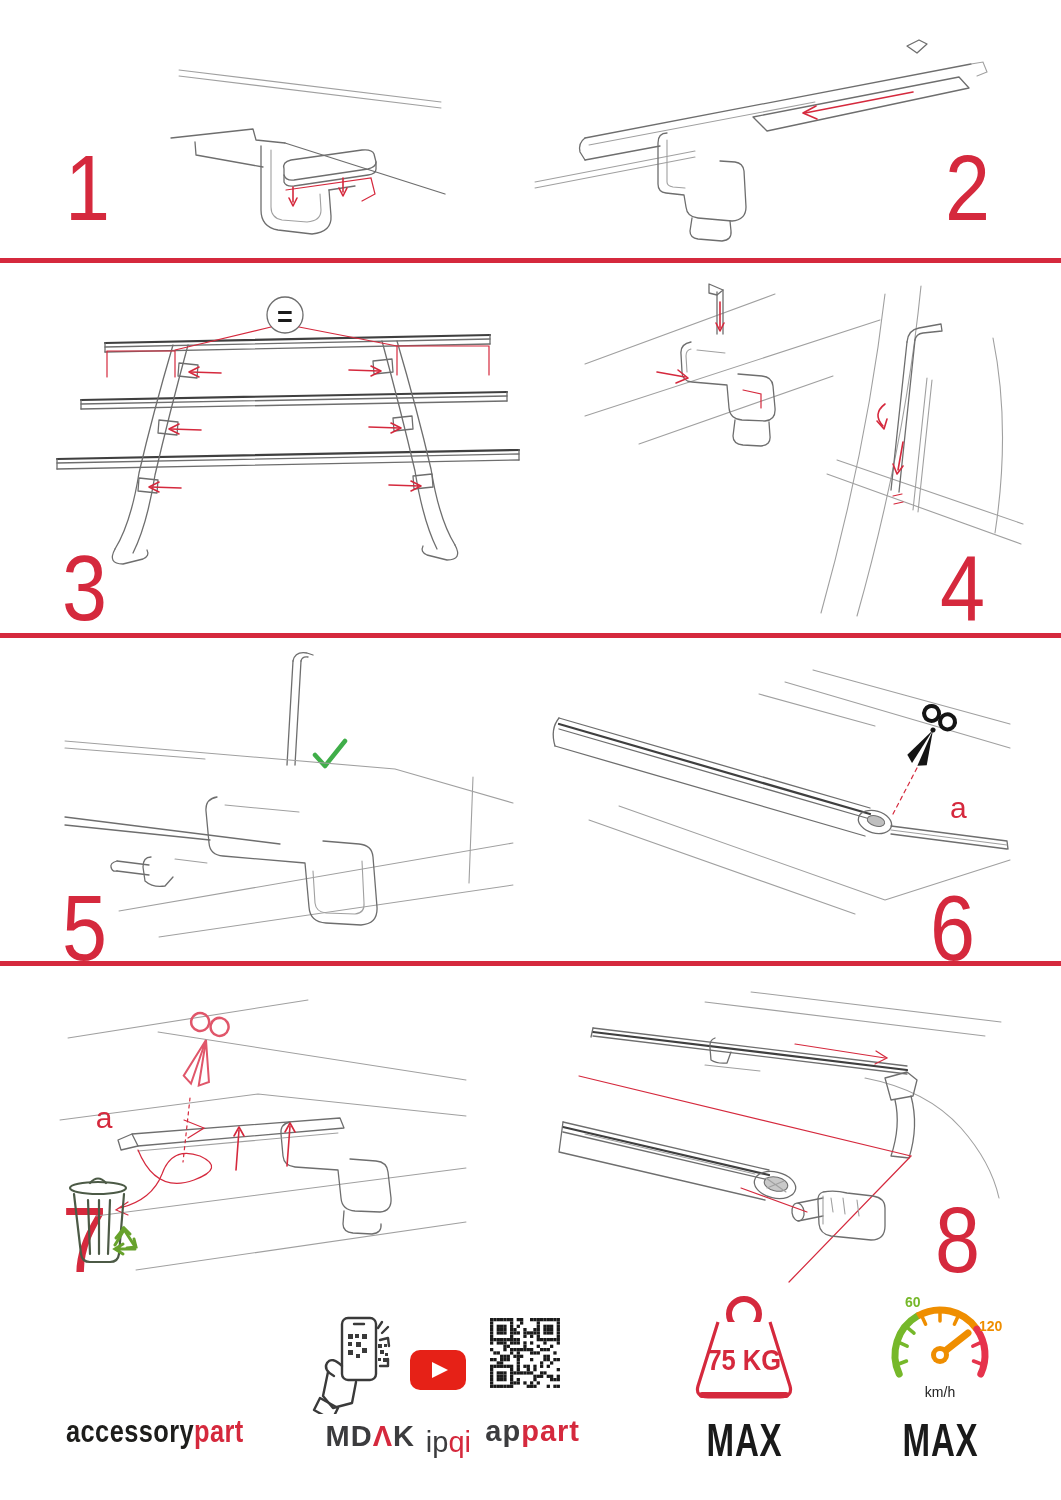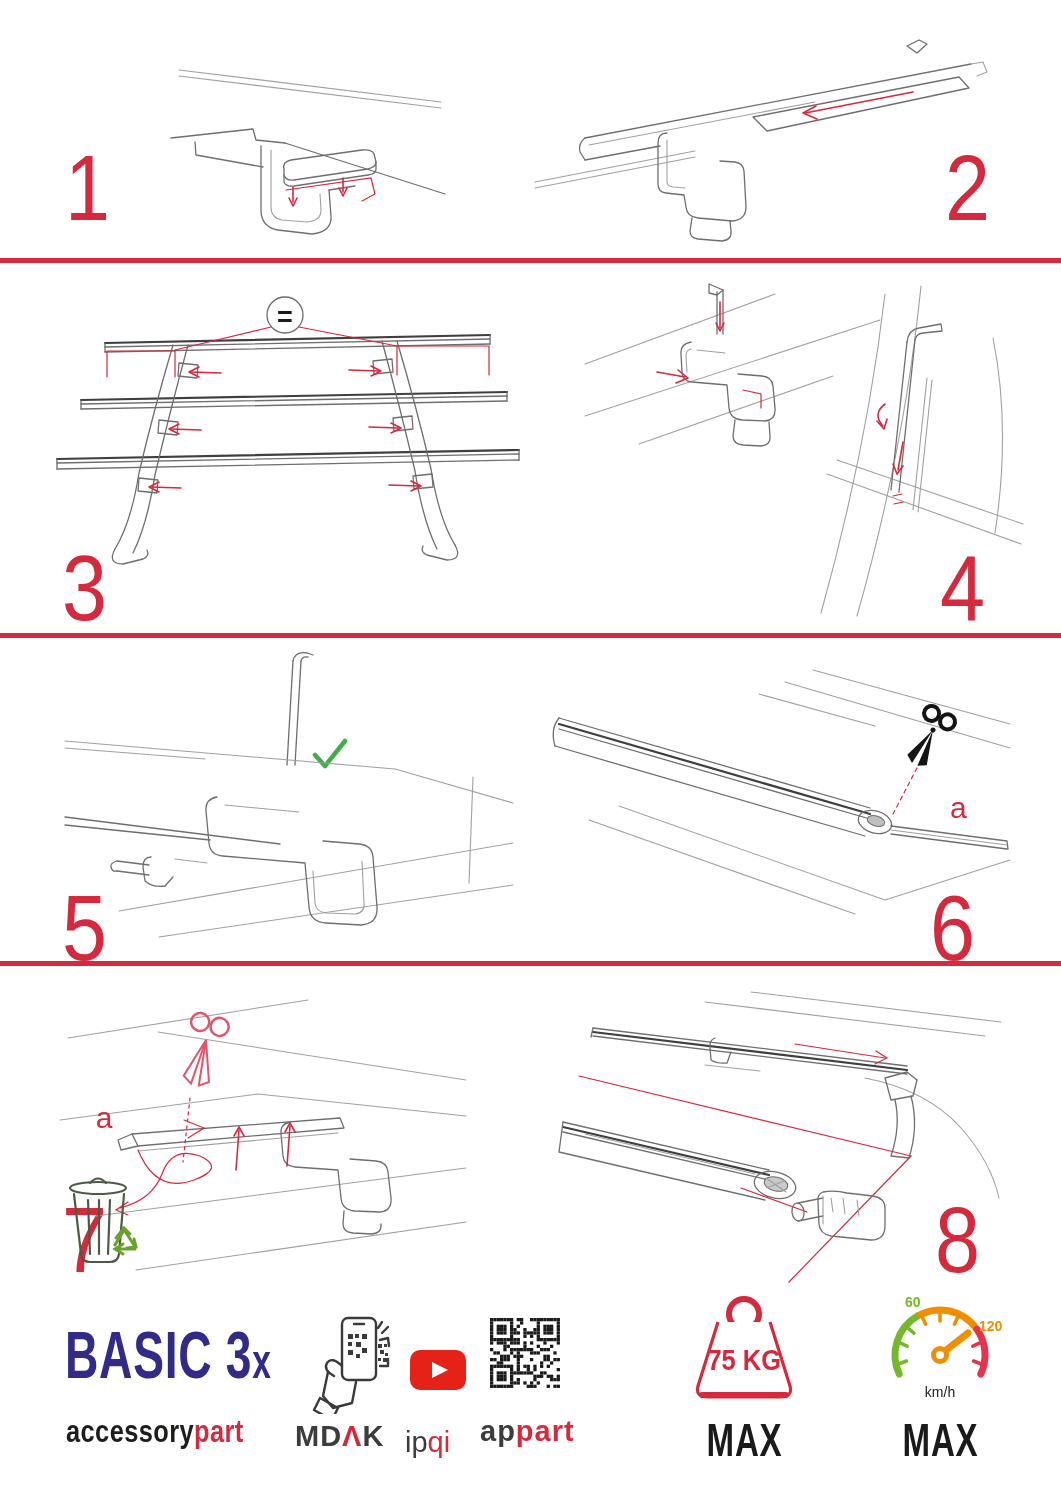--- a/index.html
+++ b/index.html
@@ -15,21 +15,21 @@
   .gdark{stroke:#3f3f3f;stroke-width:2.2;fill:none;stroke-linecap:round;}
   .red{stroke:#d5293d;stroke-width:1.6;fill:none;stroke-linecap:round;stroke-linejoin:round;}
   .redthin{stroke:#d5293d;stroke-width:1.2;fill:none;stroke-linecap:round;}
   .redtext{fill:#d5293d;font-family:"Liberation Sans",sans-serif;}
   .brand-title{color:#312a86;font-size:66px;font-weight:700;letter-spacing:1px;line-height:1;
                transform:scaleX(.70);transform-origin:left top;white-space:nowrap;}
   .brand-title .suffix{font-size:48px;}
   .brand-sub{font-size:31px;font-weight:600;letter-spacing:.5px;line-height:1;
              transform:scaleX(.82);transform-origin:left top;white-space:nowrap;color:#1d1d1b;}
   .accent-red{color:#d5293d;}
-  .logo-word{font-size:29px;font-weight:700;color:#3c3c3e;letter-spacing:1px;text-align:left;}
+  .logo-word{font-size:29px;font-weight:700;color:#3c3c3e;letter-spacing:1px;text-align:right;}
   .logo-word.thin{font-weight:400;letter-spacing:0;}
   .max-label{position:absolute;color:#1a1a1a;font-size:46px;font-weight:700;text-align:center;
              transform:scaleX(.72);transform-origin:center top;letter-spacing:1px;}
   .overlay-eq{position:absolute;color:#1a1a1a;font-size:27px;font-weight:700;text-align:center;}
 </style>
 </head>
 <body>
 
 <div class="page">
 
@@ -262,25 +262,20 @@
     <ellipse cx="220" cy="205" rx="21" ry="13" transform="rotate(13 220 205)" class="gline" fill="#fff"></ellipse>
     <ellipse cx="221" cy="204" rx="12" ry="7" transform="rotate(13 221 204)" fill="#c9c9c9" stroke="#6e6e6e"></ellipse>
     <path class="glight" d="M211,198 L231,212 M212,208 L229,201"></path>
     <ellipse cx="243" cy="232" rx="6" ry="9" transform="rotate(-8 243 232)" class="gline" fill="#fff"></ellipse>
     <path class="gline" d="M243,223 L268,218 M243,241 L268,236"></path>
     <path class="gline" fill="#fff" d="M268,212 Q262,214 263,222 L264,244 Q265,254 276,256 L316,260 Q330,260 330,246 L330,228 Q330,218 318,216 L292,213 Q280,210 268,212 Z"></path>
     <path class="glight" d="M276,218 L278,232 M288,218 L290,234 M302,220 L304,236 M268,216 L268,244"></path>
     <path class="redthin" d="M186,208 L252,232"></path>
   </svg>
 
-  <div class="abs" style="left:65px;top:1322px;">
-    <div class="brand-title">
-      <span>BASIC 3</span><span class="suffix">x</span>
-    </div>
-  </div>
   <div class="abs brand-sub" style="left:66px;top:1416px;">
     <span>accessory</span><span class="accent-red">part</span>
   </div>
 
   <svg class="abs" style="left:312px;top:1312px;" width="90" height="102" viewBox="0 0 90 102">
     <g stroke="#3a3a3a" stroke-width="2.4" fill="none" stroke-linecap="round" stroke-linejoin="round">
       <rect x="30" y="6" width="34" height="62" rx="6" fill="#fff"></rect>
       <path d="M42,12 L52,12"></path>
       <path d="M30,54 Q20,44 15,51 Q11,58 22,64"></path>
       <path d="M16,60 L11,84 L21,96 L40,91 L44,70"></path>

